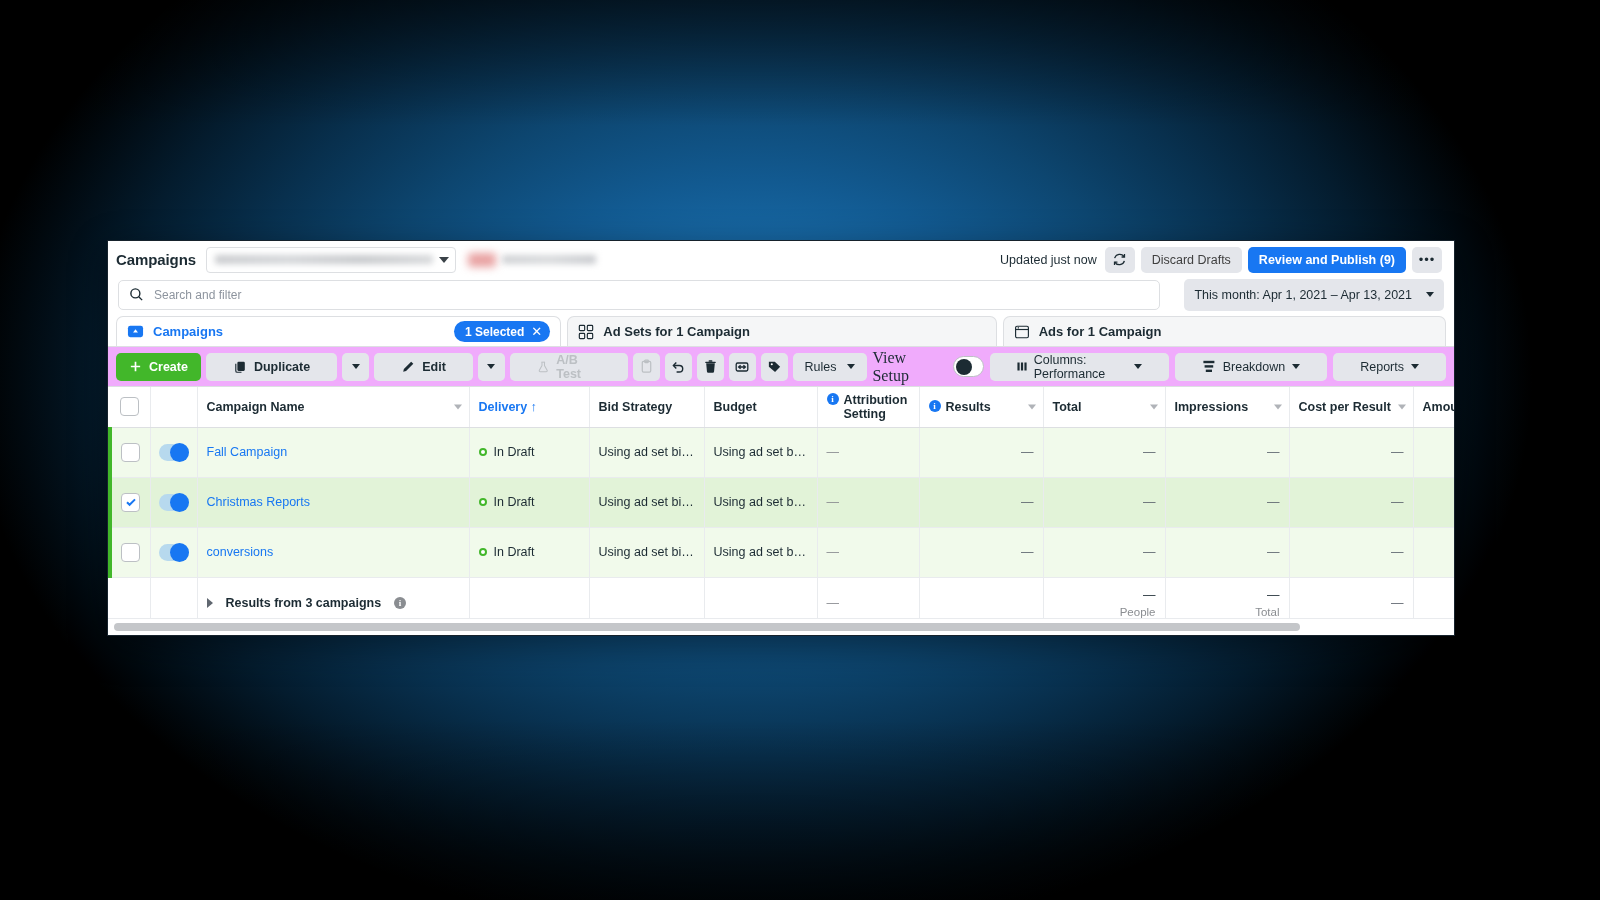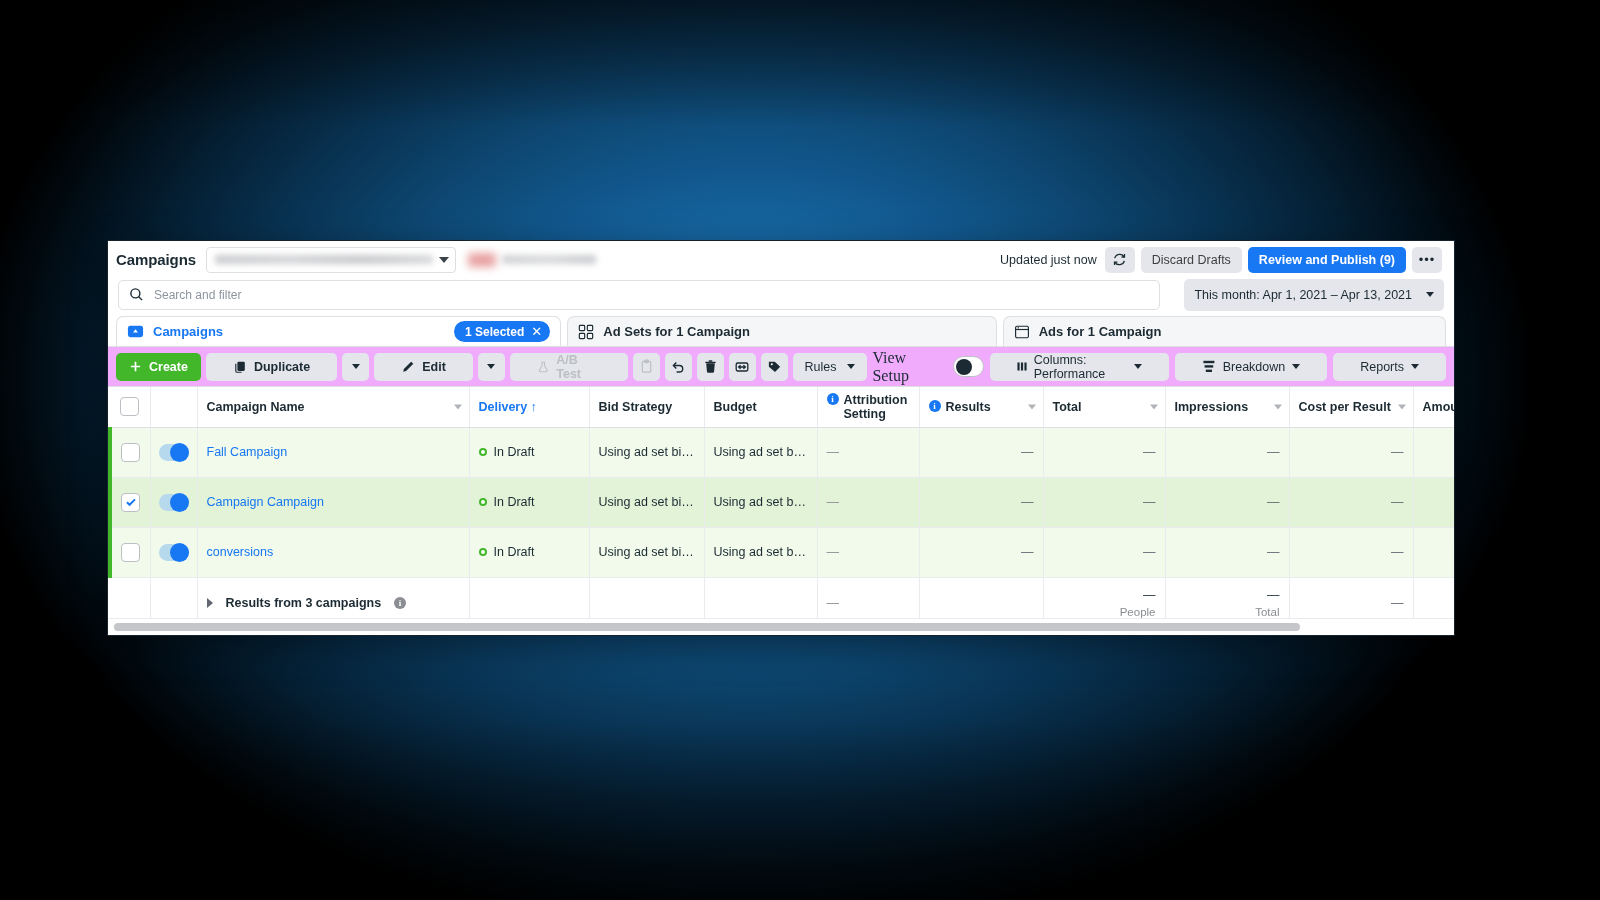--- a/index.html
+++ b/index.html
@@ -598,21 +598,21 @@
             <div class="cb checked">
               <svg width="12" height="12" viewBox="0 0 12 12" fill="none" stroke="#1877f2" stroke-width="2">
                   <path d="M2 6.2l2.6 2.6L10 3.4"></path>
                 </svg>
             </div>
           </td>
           <td class="tgcell">
             <div class="tg"></div>
           </td>
           <td>
-            <span class="camp-link">Campaign Campaign</span>
+            <span class="camp-link">Christmas Reports</span>
           </td>
           <td>
             <span class="status">
               <span class="status-dot"></span>
               <span>In Draft</span>
             </span>
           </td>
           <td class="ellip">Using ad set bid...</td>
           <td class="ellip">Using ad set bu...</td>
           <td class="dash">—</td>

